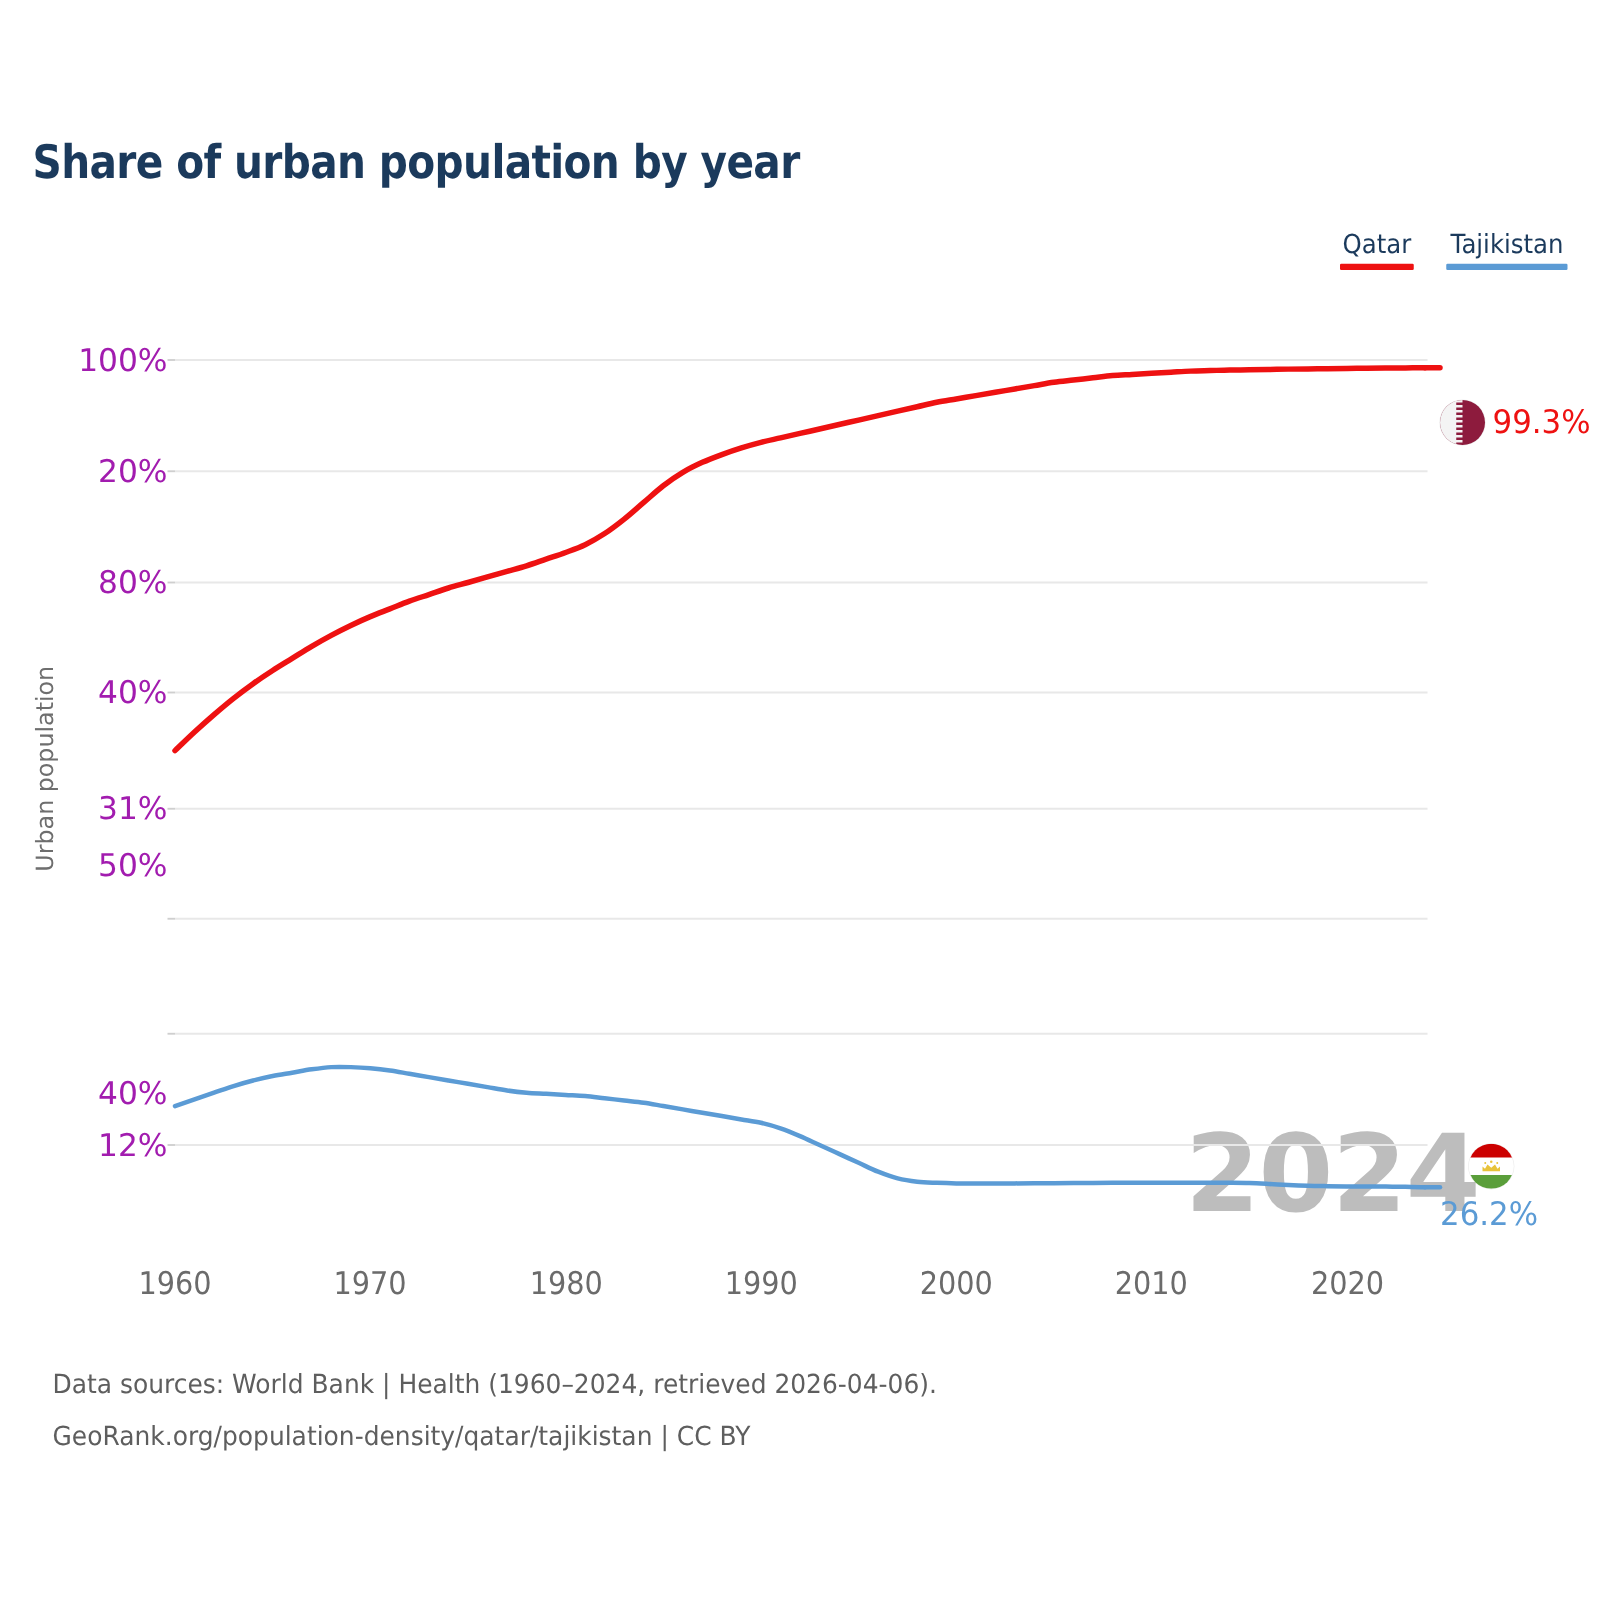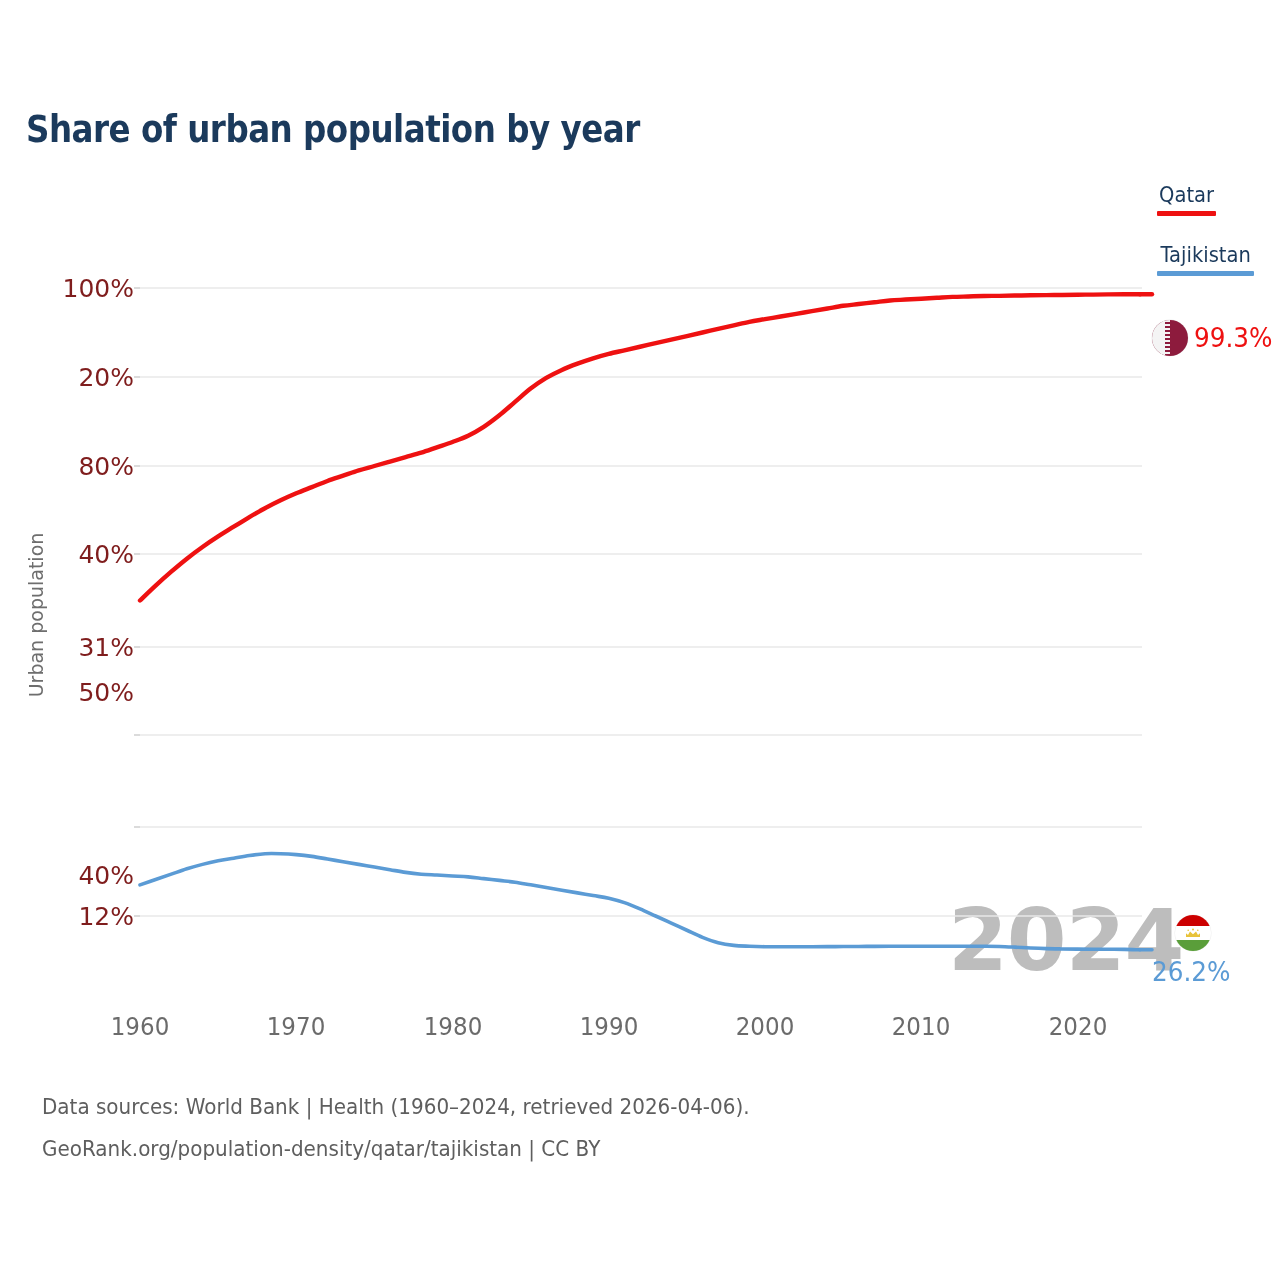--- a/index.html
+++ b/index.html
@@ -37,21 +37,20 @@
   }
 
   
   .legend {
     position: absolute;
     right: 26px;
     top: 182px;
     display: flex;
     gap: 26px;
     align-items: flex-start;
-    flex-direction: column;
   }
   .legend-item {
     display: flex;
     flex-direction: column;
     align-items: center;
     cursor: pointer;
   }
   .legend-label {
     font-family: "DejaVu Sans", sans-serif;
     font-size: 21px;
@@ -88,21 +87,21 @@
     transform-origin: center center;
     white-space: nowrap;
   }
   .ytick {
     position: absolute;
     left: 40px;
     width: 94px;
     text-align: right;
     font-family: "DejaVu Sans", sans-serif;
     font-size: 25px;
-    color: #7f1d1d;
+    color: #a21caf;
     transform: translateY(-50%);
     white-space: nowrap;
   }
   .xtick {
     position: absolute;
     top: 1012px;
     font-family: "DejaVu Sans", sans-serif;
     font-size: 25px;
     color: #6b6b6b;
     transform: translateX(-50%) scaleX(0.92);

